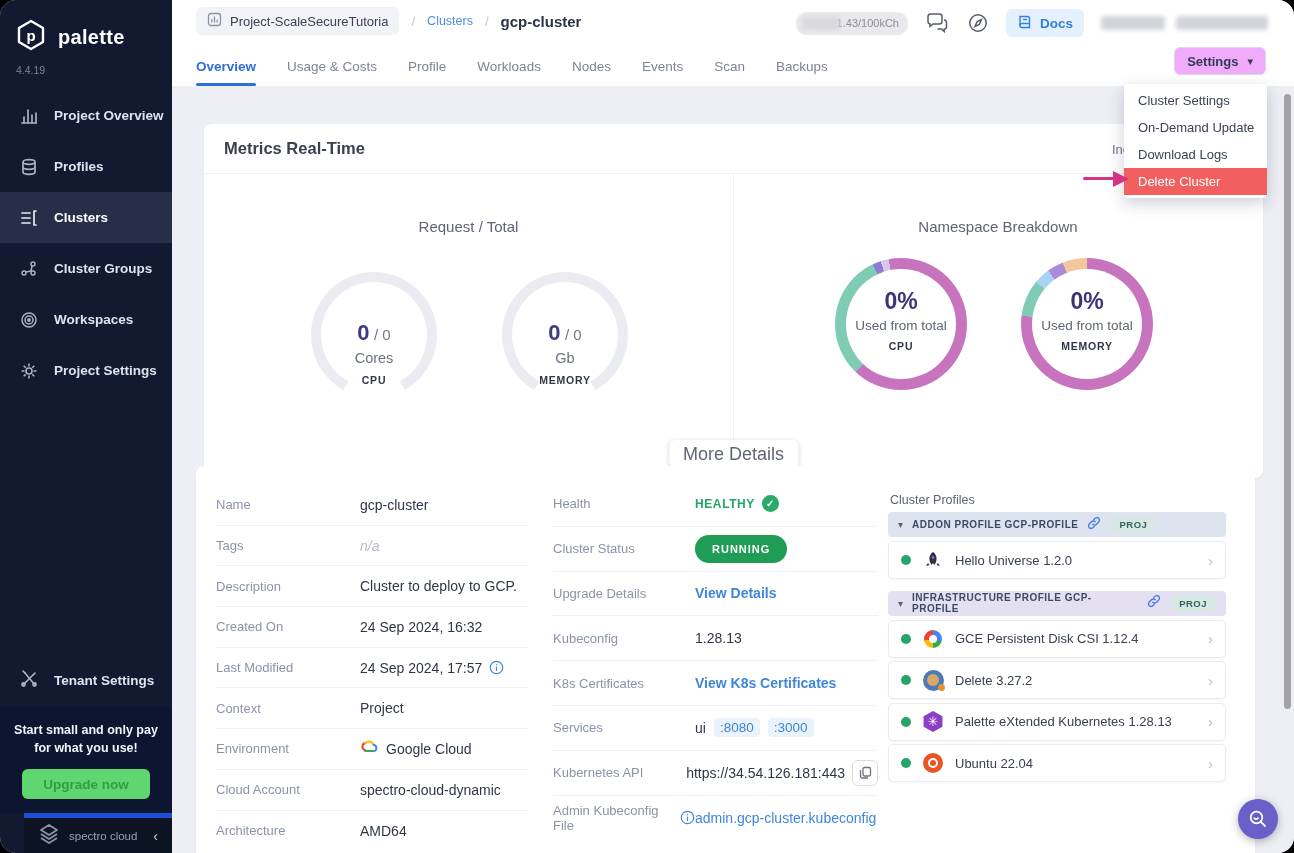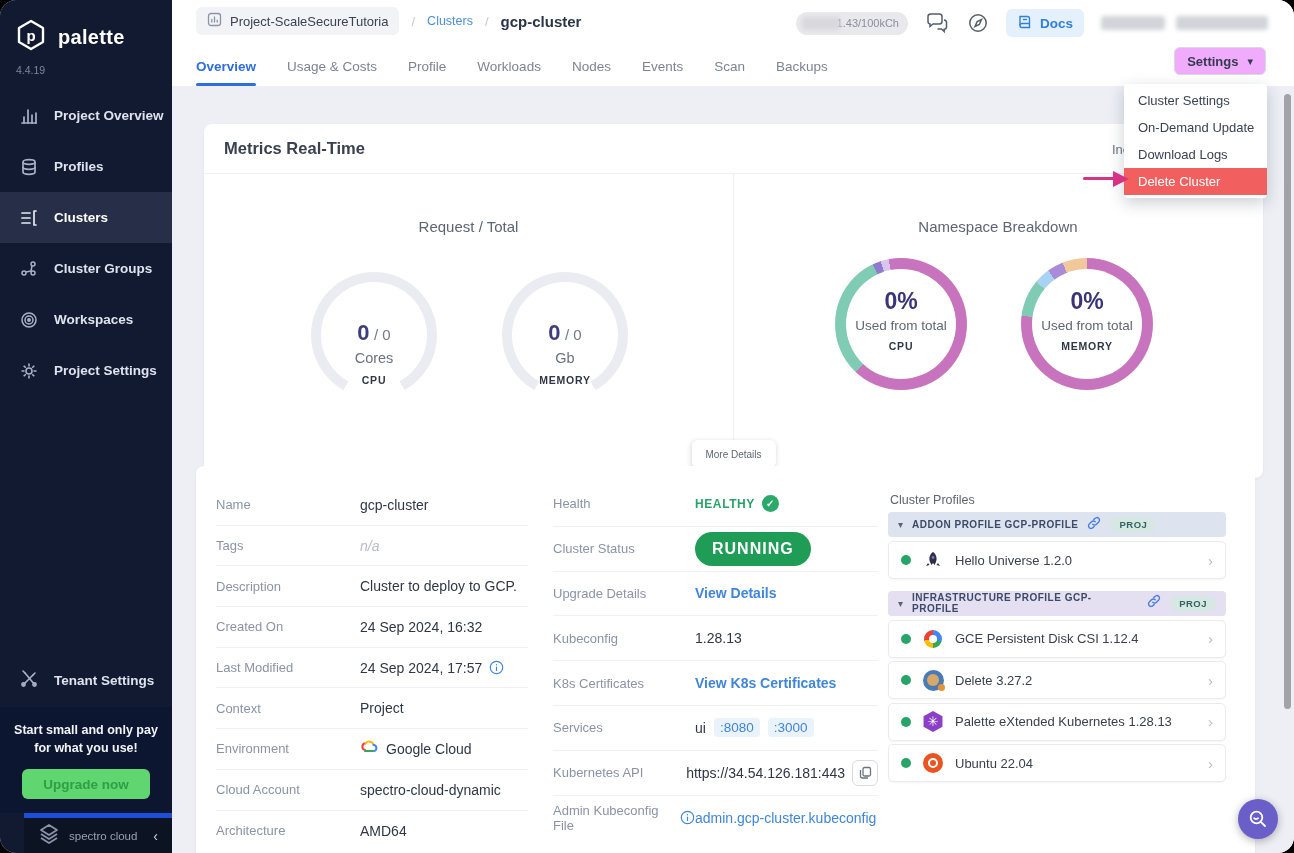--- a/index.html
+++ b/index.html
@@ -77,36 +77,36 @@
   .gauge2 { left:298px; top:148px; }
 
   .donut { position:absolute; width:132px; height:132px; border-radius:50%; }
   .donut::after { content:""; position:absolute; inset:11px; border-radius:50%; background:#fff; }
   .d-pct { position:absolute; top:30px; left:0; right:0; text-align:center; color:#3a3578; font-size:23px; font-weight:bold; z-index:2; }
   .d-cap { position:absolute; top:60px; left:0; right:0; text-align:center; color:#5f6673; font-size:13.5px; z-index:2; }
   .d-label { position:absolute; top:82px; left:0; right:0; text-align:center; color:#2f3747; font-size:10.5px; font-weight:bold; letter-spacing:.8px; z-index:2; }
   .donut1 { left:631px; top:134px; }
   .donut2 { left:817px; top:134px; }
 
-  .more-btn { position:absolute; left:50%; transform:translateX(-50%); top:316px; height:28px; padding:0 14px; background:#fff; border:none; border-radius:6px; box-shadow:0 1px 5px rgba(30,40,70,.18); color:#5f6673; font-size:10px; cursor:pointer; }
+  .more-btn { position:absolute; left:50%; transform:translateX(-50%); top:316px; height:28px; padding:0 14px; background:#fff; border:none; border-radius:6px; box-shadow:0 1px 5px rgba(30,40,70,.18); color:#5f6673; font-size:18px; cursor:pointer; }
 
   
   .details-card { left:24px; top:380px; width:1059px; height:500px; }
   .col { position:absolute; top:19px; }
   .col-left { left:20px; width:312px; }
   .col-mid { left:357px; width:325px; top:16px; }
   .d-row { display:flex; align-items:center; height:40.7px; border-bottom:1px solid #f0f1f5; }
   .d-row .dl { width:144px; color:#8b93a7; font-size:13px; }
   .d-row .dv { color:#2f3747; font-size:14px; }
   .d-row .dv.na { color:#b6bcc8; font-style:italic; }
   .s-row { display:flex; align-items:center; height:44.8px; border-bottom:1px solid #f0f1f5; }
   .s-row .dl { width:142px; color:#8b93a7; font-size:13px; display:flex; align-items:center; gap:6px; }
   .healthy { color:#27a468; font-size:12px; font-weight:bold; letter-spacing:.6px; display:flex; align-items:center; gap:7px; }
   .check-badge { width:17px; height:17px; border-radius:50%; background:#2aa968; color:#fff; font-size:10px; display:flex; align-items:center; justify-content:center; }
-  .running-pill { background:#1f9d57; color:#fff; font-size:16px; font-weight:bold; letter-spacing:1px; padding:8px 17px; border-radius:18px; }
+  .running-pill { background:#1f9d57; color:#fff; font-size:11px; font-weight:bold; letter-spacing:1px; padding:8px 17px; border-radius:18px; }
   .link { color:#3f86d8; font-size:14px; cursor:pointer; }
   .link.bold { font-weight:bold; }
   .svc { display:flex; align-items:center; gap:8px; }
   .svc .svc-ui { color:#2f3747; font-size:14px; }
   .port-chip { background:#eaf3fc; color:#3f86d8; font-size:13.5px; padding:2px 6px; border-radius:4px; cursor:pointer; }
   .api-wrap { display:flex; align-items:center; gap:7px; }
   .api-val { color:#2f3747; font-size:14px; }
   .copy-btn { width:26px; height:26px; border:1px solid #d9dbe2; border-radius:6px; background:#fff; display:flex; align-items:center; justify-content:center; cursor:pointer; color:#6b7280; }
 
   

